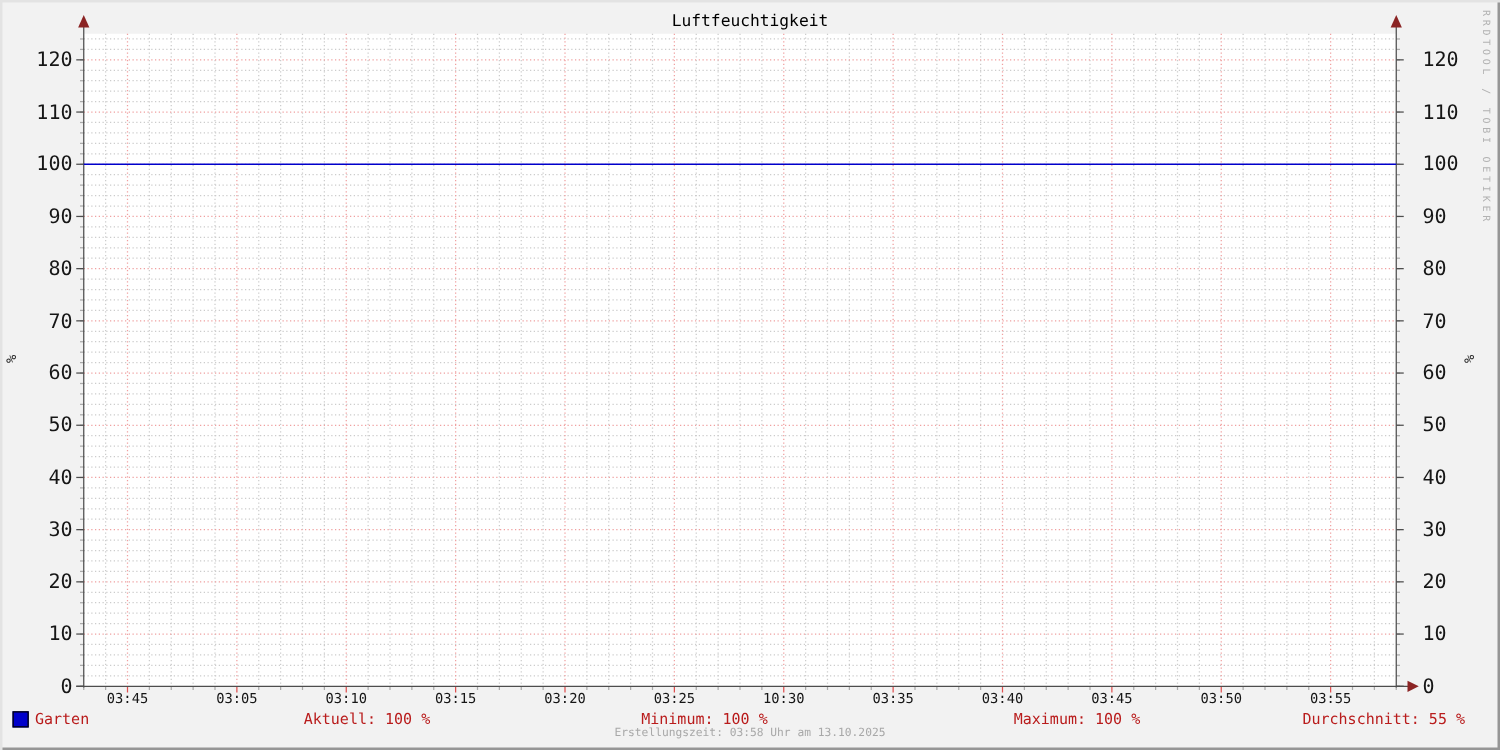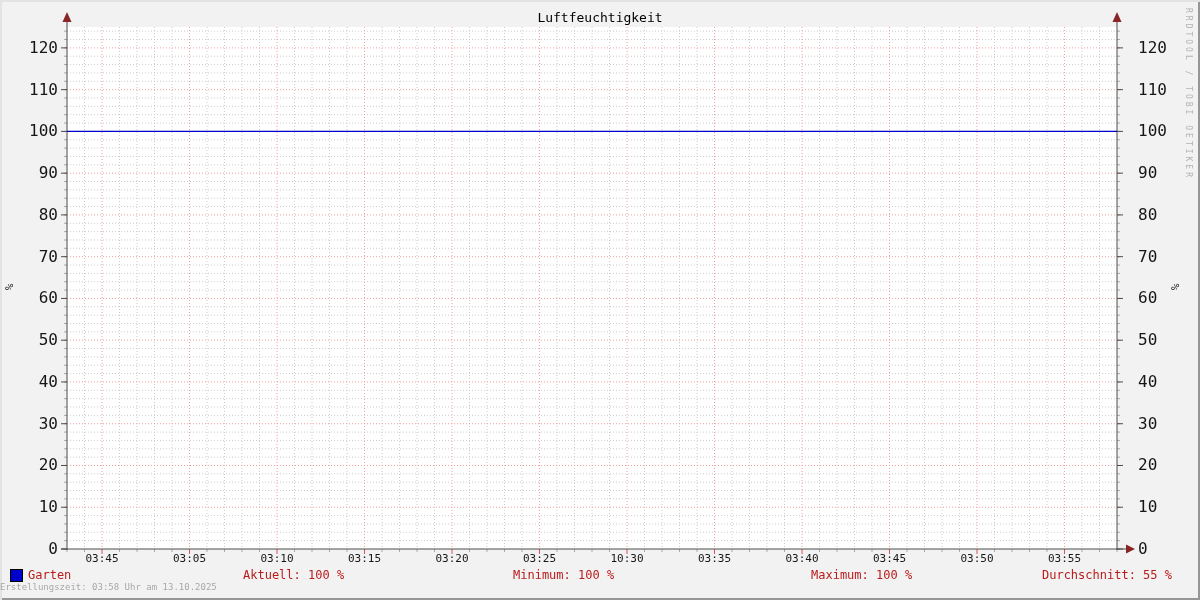--- a/index.html
+++ b/index.html
@@ -38,21 +38,21 @@
   }
   .legend-swatch{
     position:absolute;left:10px;top:569px;width:11px;height:11px;
     border:1px solid #000;background:#0000cc;
   }
   .legend-text{
     position:absolute;top:569px;font-size:12px;color:#b91c1c;line-height:13px;
     white-space:nowrap;
   }
   .creation{
-    position:absolute;left:0;top:582px;width:100%;text-align:left;
+    position:absolute;left:0;top:582px;width:100%;text-align:center;
     font-size:9px;color:#a8a8a8;
   }
 </style>
 </head>
 <body>
 
 <div class="graph-window">
 
   <svg class="chart-svg" width="1200" height="600">
       <rect x="67" y="27" width="1050" height="522" fill="#ffffff"></rect>

